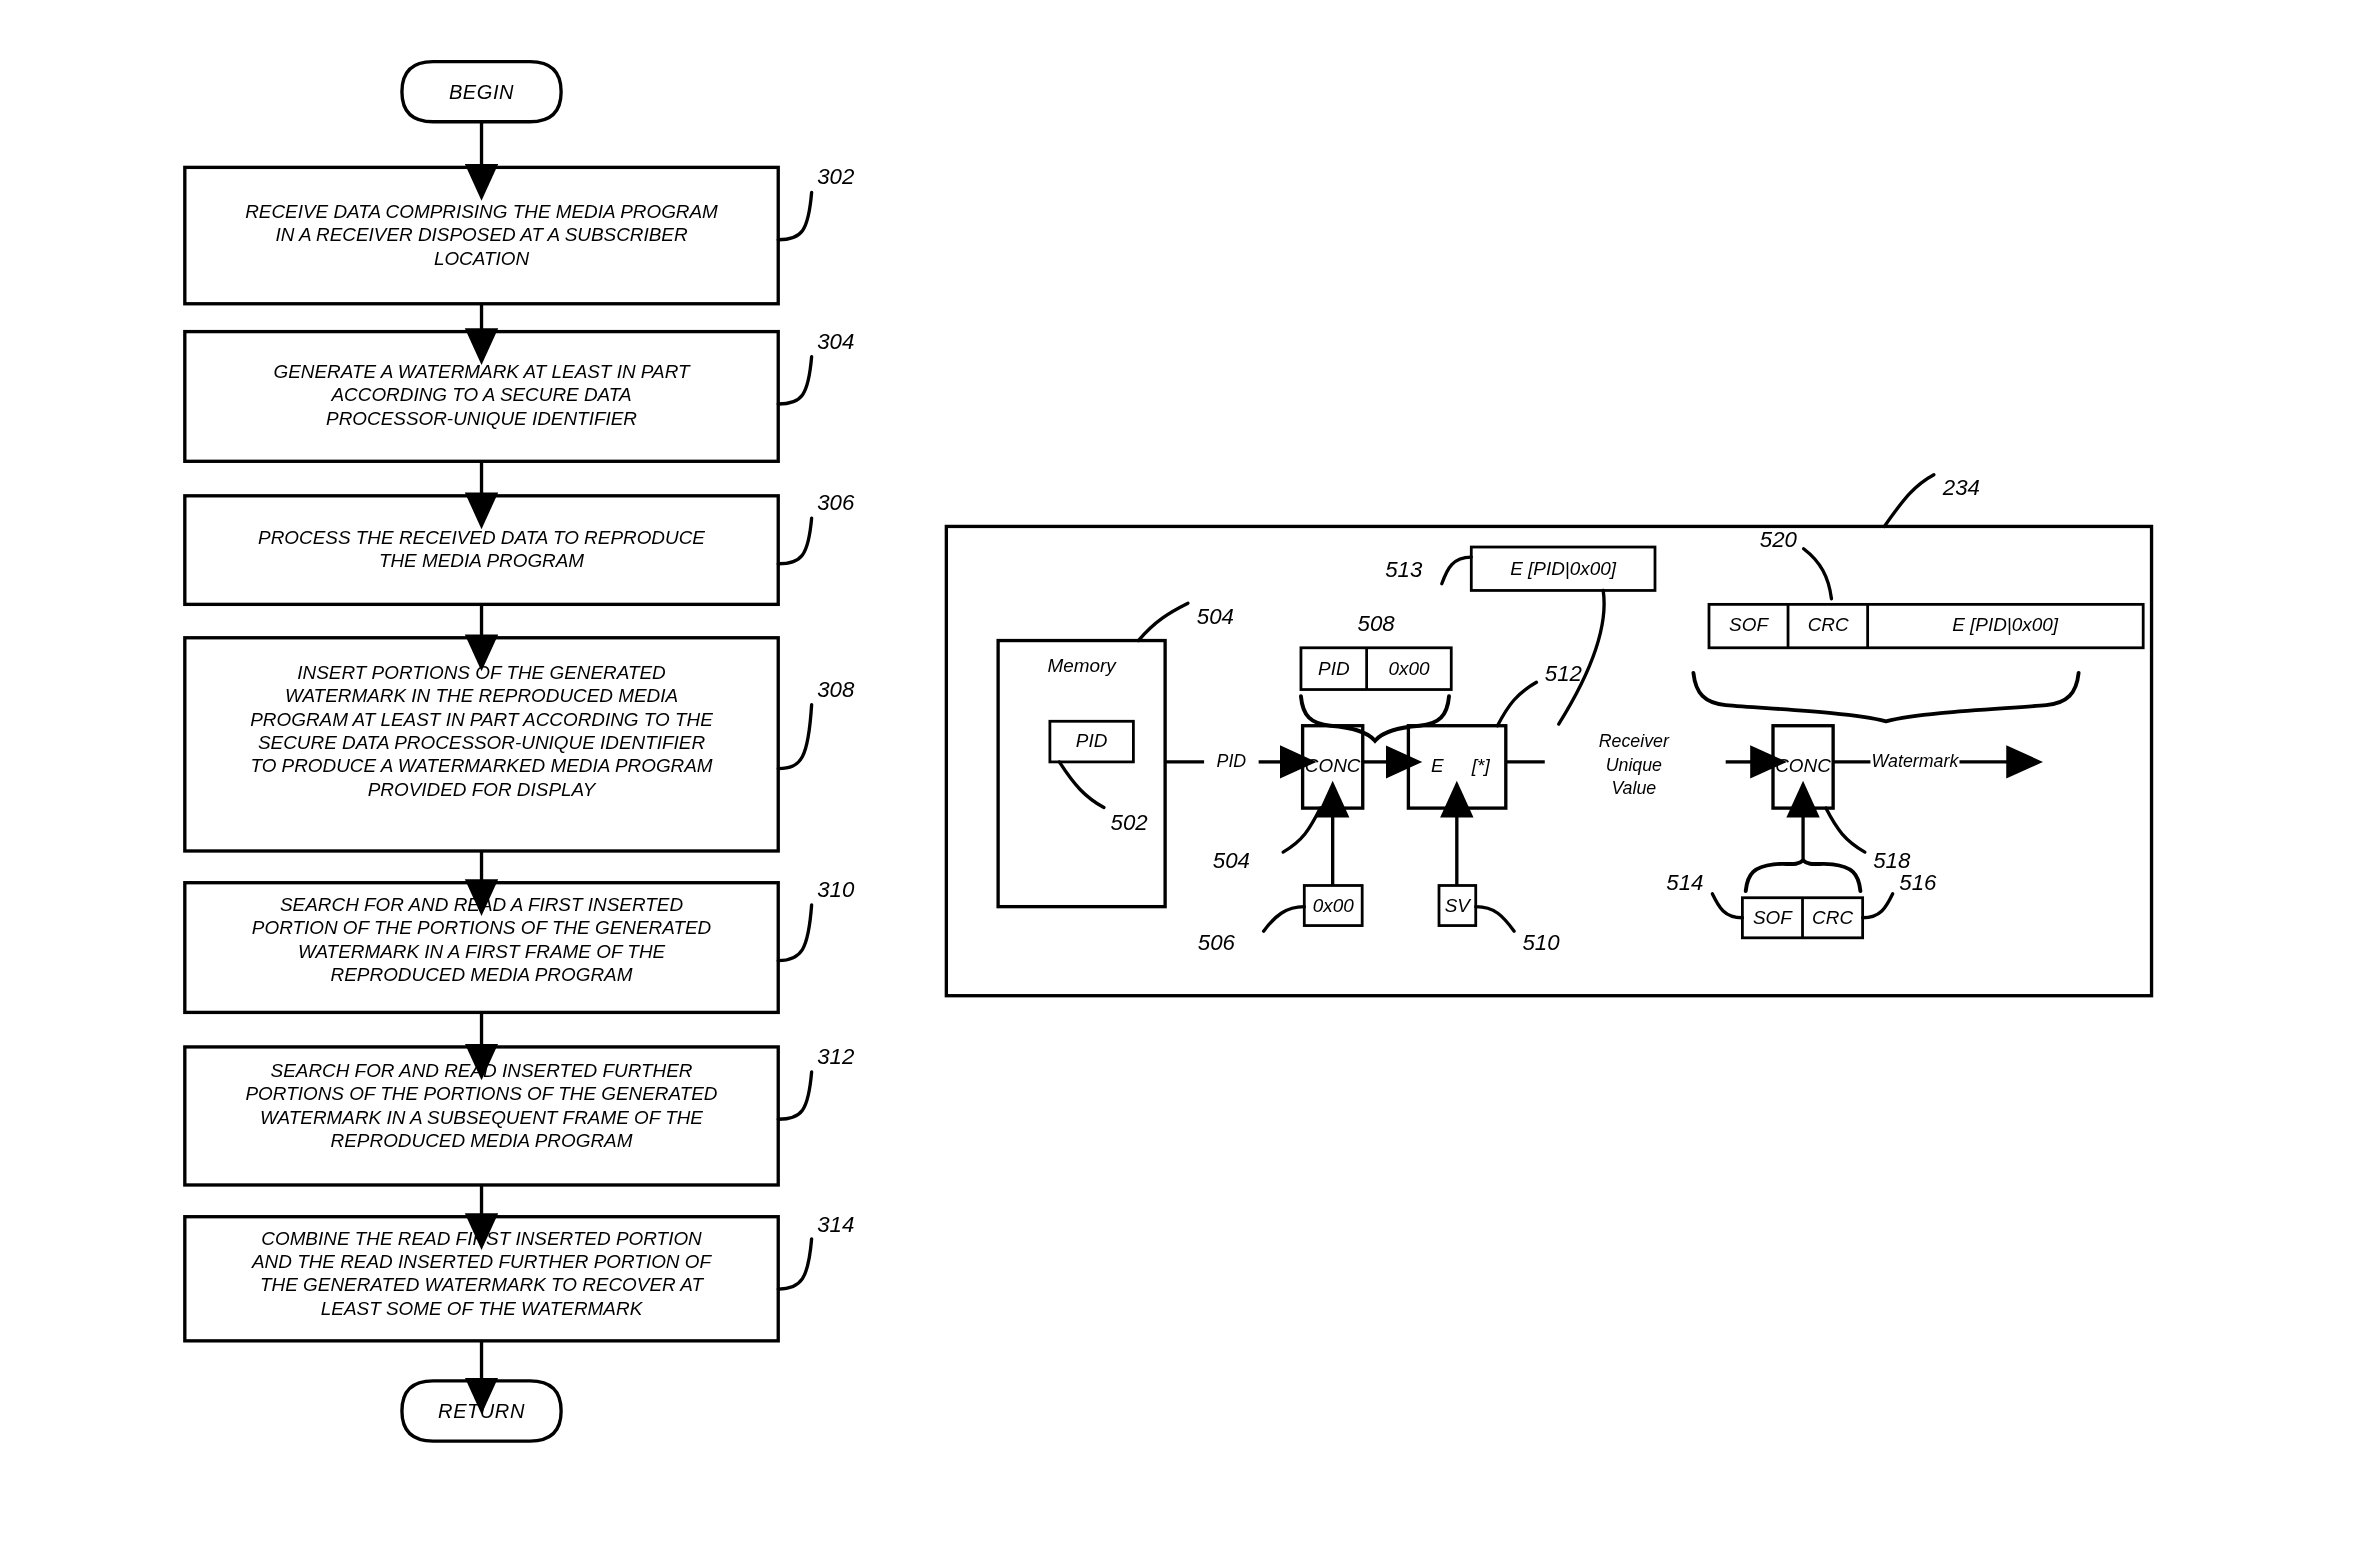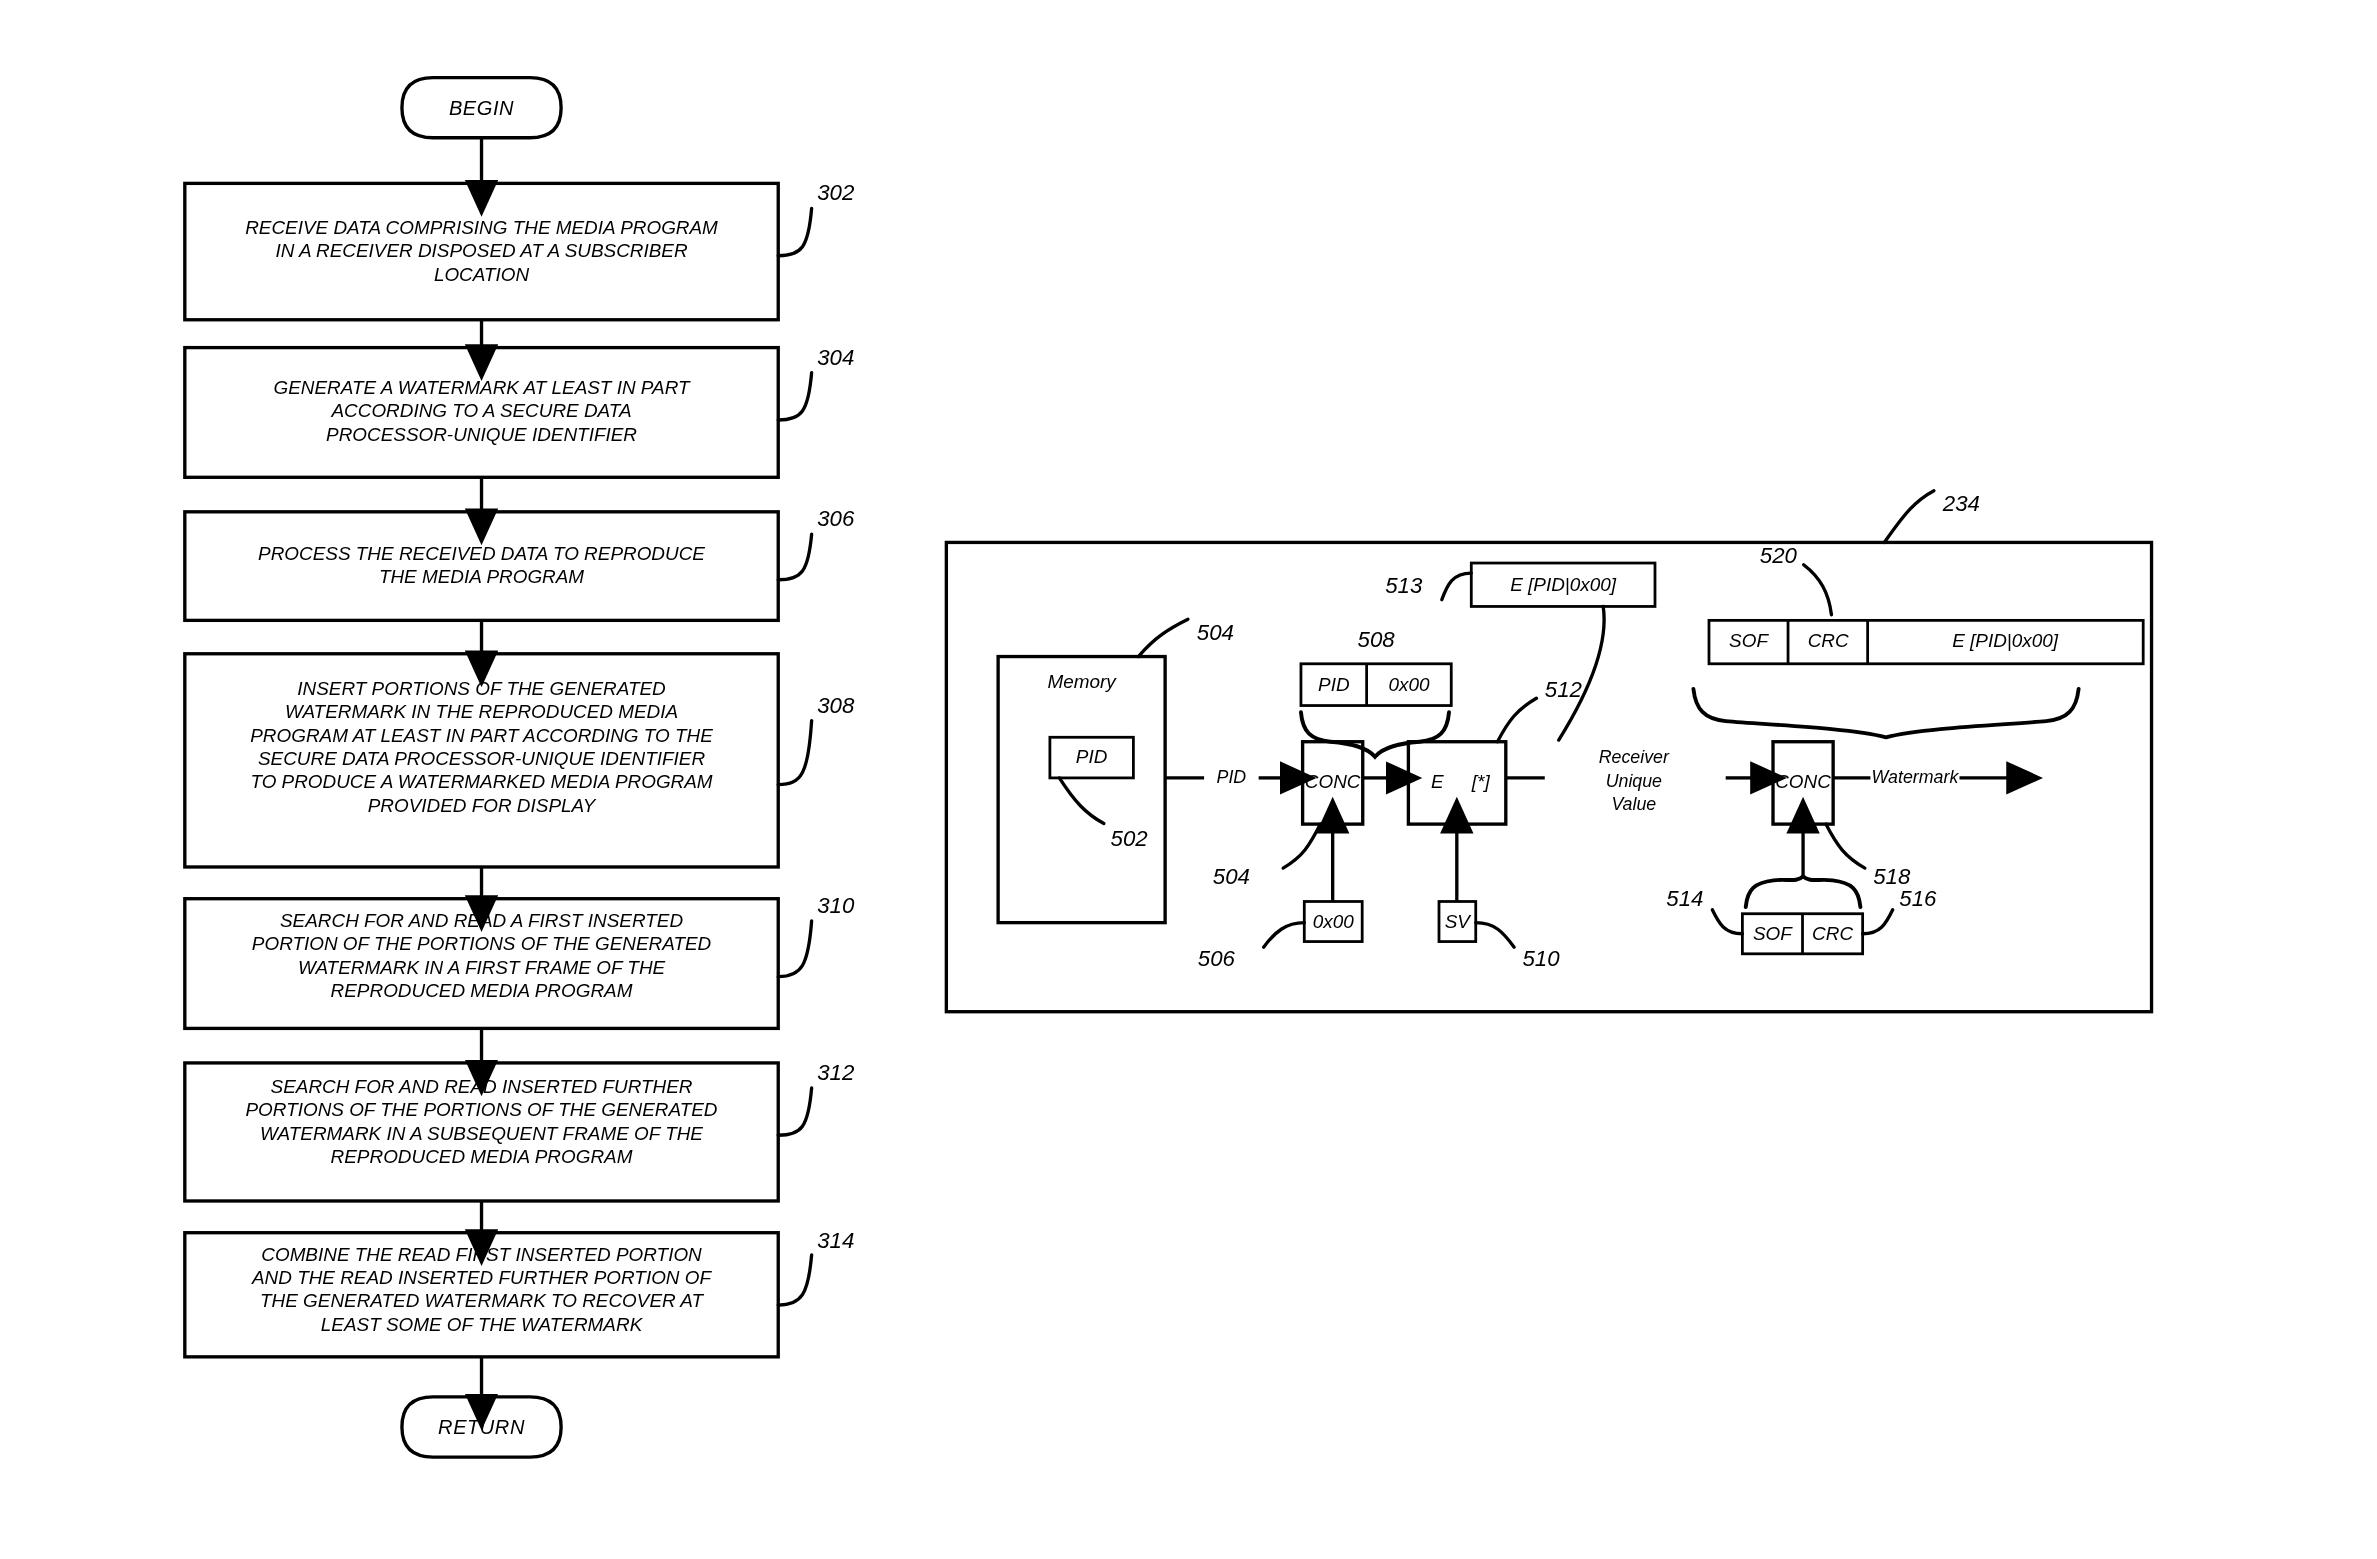--- a/index.html
+++ b/index.html
@@ -9,21 +9,21 @@
   }
   body {
     width: 2377px;
     height: 1560px;
     position: relative;
     font-family: "Liberation Sans", sans-serif;
     overflow: hidden;
   }
   #stage {
     position: absolute;
-    left: 0; top: 16px;
+    left: 0; top: 0;
     width: 2377px;
     height: 1162px;
   }
   svg.layer {
     position: absolute;
     left: 0; top: 0;
     width: 2377px;
     height: 1560px;
     overflow: visible;
   }

